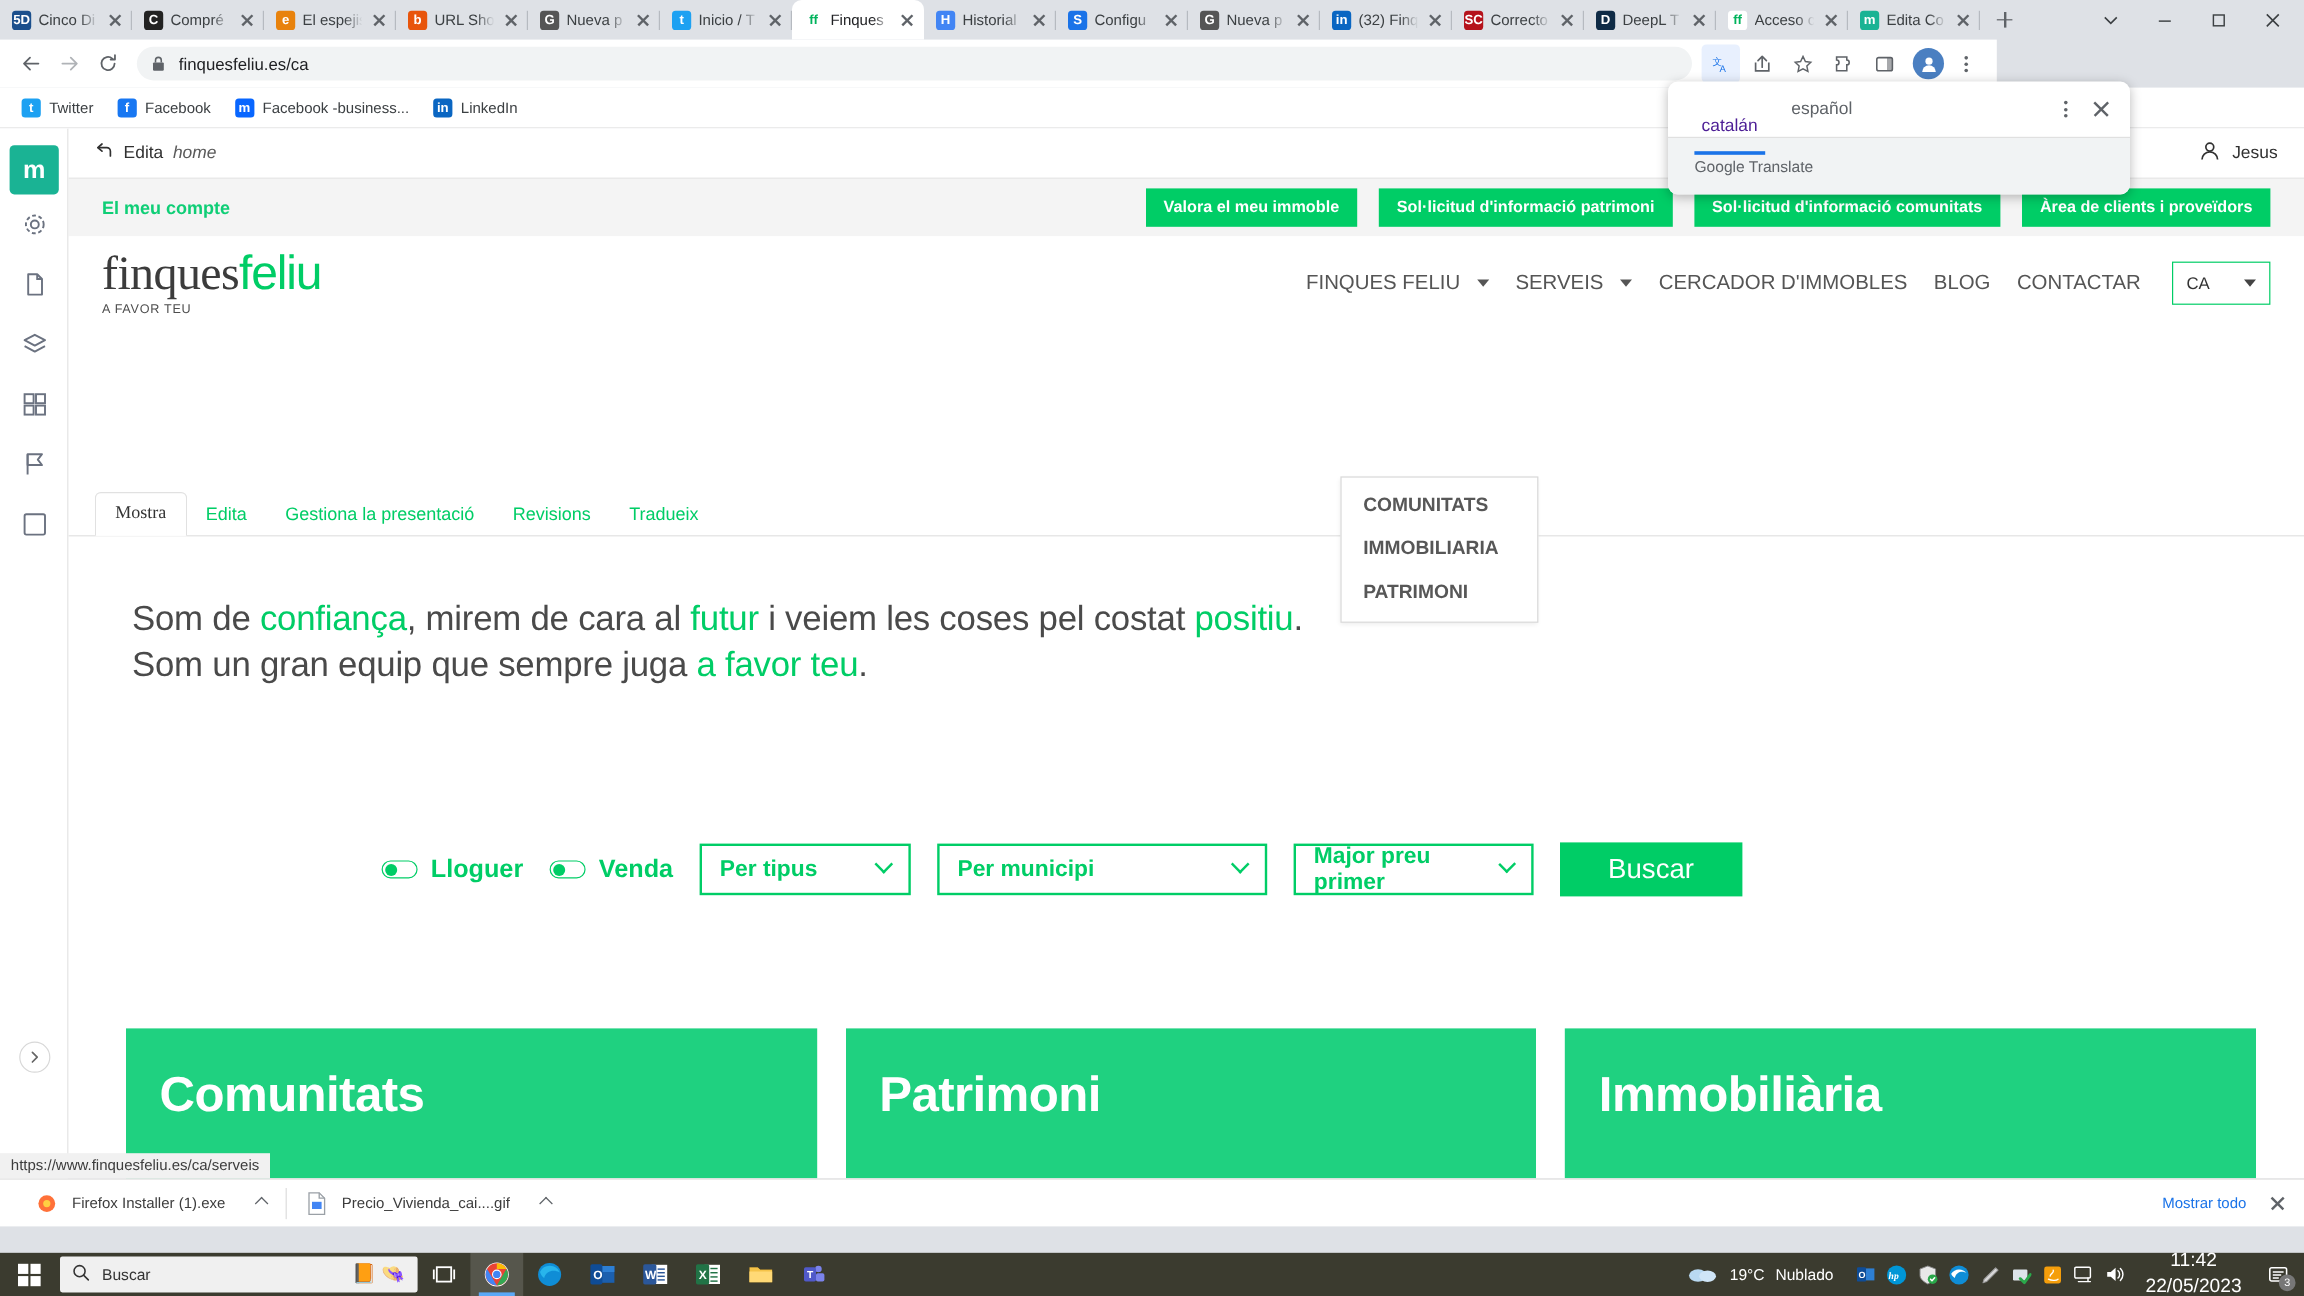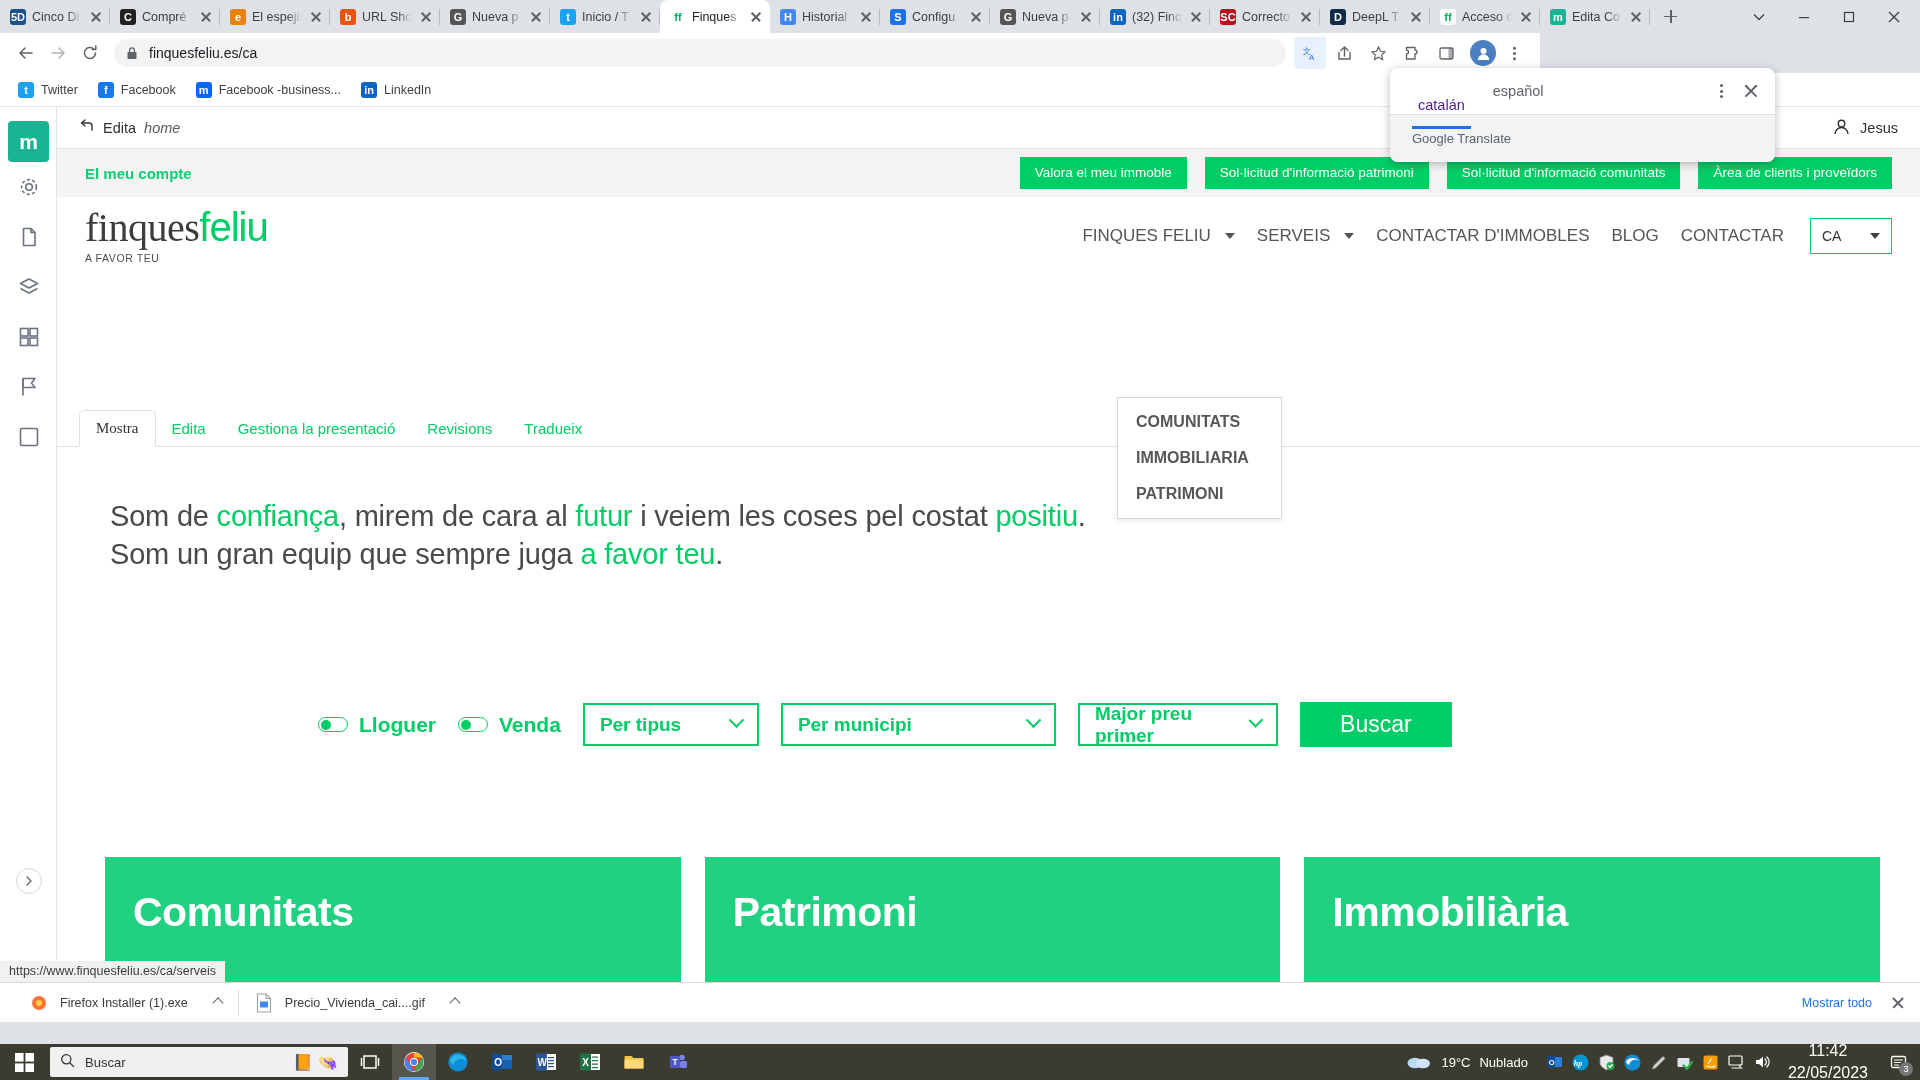--- a/index.html
+++ b/index.html
@@ -37,21 +37,21 @@
   .tab.active { background:#fff; border-radius:8px 8px 0 0; color:#202124; }
   #new-tab-btn { width:28px; height:28px; margin:0 0 3px 6px; position:relative; flex:0 0 auto; }
   #new-tab-btn::before, #new-tab-btn::after { content:""; position:absolute; background:#5f6368; }
   #new-tab-btn::before { left:8px; top:13.5px; width:13px; height:1.6px; }
   #new-tab-btn::after  { left:14px; top:7.5px; width:1.6px; height:13px; }
   #tab-right-controls { margin-left:auto; display:flex; align-items:center; height:33px; padding-right:4px; }
   .winbtn { width:45px; height:32px; display:flex; align-items:center; justify-content:center; color:#3c4043; }
   .winbtn svg { display:block; }
 
   
-  #toolbar { position:absolute; left:0; top:33px; width:1540px; height:40px; background:#fff; display:flex; align-items:center; padding:0 10px; gap:0; }
+  #toolbar { position:absolute; left:0; top:33px; width:1664px; height:40px; background:#fff; display:flex; align-items:center; padding:0 10px; gap:0; }
   .navicon { width:32px; height:32px; display:flex; align-items:center; justify-content:center; color:#5f6368; }
   #omnibox {
     flex:1 1 auto; height:28px; background:#f1f3f4; border-radius:14px; margin:0 8px;
     display:flex; align-items:center; padding:0 10px; gap:9px; font-size:14px; color:#202124;
   }
   #omnibox .lockicon { width:16px; height:16px; display:flex; align-items:center; justify-content:center; }
   #tb-right { display:flex; align-items:center; gap:2px; }
   #avatar-btn { width:26px; height:26px; border-radius:50%; background:#4a7fc1; color:#fff; display:flex; align-items:center; justify-content:center; font-size:13px; margin-left:6px; }
 
   
@@ -89,21 +89,21 @@
   
   #drupal-top { position:absolute; left:57px; top:0; right:0; height:42px; background:#fff; border-bottom:1px solid #e4e4e4; display:flex; align-items:center; padding:0 22px; z-index:20; }
   #edita-home { display:flex; align-items:center; gap:8px; font-size:14.5px; color:#313131; }
   #edita-home em { font-style:italic; color:#5a5a5a; }
   #drupal-user { margin-left:auto; display:flex; align-items:center; gap:9px; font-size:14.5px; color:#313131; }
 
   
   #site-top { position:absolute; left:57px; top:42px; right:0; height:48px; background:#f4f4f4; display:flex; align-items:center; padding:0 28px; }
   #meu-compte { color:#0fce76; font-size:15px; font-weight:bold; }
   #top-btns { margin-left:auto; display:flex; align-items:center; gap:18px; }
-  .gbtn { background:#00cd66; color:#fff; font-size:13.5px; font-weight:normal; padding:9px 15px; white-space:nowrap; line-height:1; }
+  .gbtn { background:#00cd66; color:#fff; font-size:13.5px; font-weight:bold; padding:9px 15px; white-space:nowrap; line-height:1; }
 
   
   #site-nav { position:absolute; left:57px; top:90px; right:0; height:78px; background:#fff; display:flex; align-items:center; padding:0 28px; }
   #logo-block { width:250px; }
   #logo-main { font-family:"Liberation Serif", serif; font-size:40px; line-height:.98; letter-spacing:-.5px; }
   #logo-main .dark { color:#3c3c3c; }
   #logo-main .green { color:#00cd66; font-weight:normal; font-family:"Liberation Sans", sans-serif; letter-spacing:-1px; }
   #logo-tag { font-size:10.5px; letter-spacing:.6px; color:#4d4d4d; margin-top:4px; }
   #main-menu { margin-left:auto; display:flex; align-items:center; gap:22px; }
   .menu-item { font-size:17px; color:#555; display:flex; align-items:center; gap:14px; white-space:nowrap; }
@@ -485,21 +485,21 @@
       <nav id="main-menu">
           <a class="menu-item">
             <span>FINQUES FELIU</span>
             <span class="caret"></span>
           </a>
           <a class="menu-item">
             <span>SERVEIS</span>
             <span class="caret"></span>
           </a>
           <a class="menu-item">
-            <span>CONTACTAR D'IMMOBLES</span>
+            <span>CERCADOR D'IMMOBLES</span>
           </a>
           <a class="menu-item">
             <span>BLOG</span>
           </a>
           <a class="menu-item">
             <span>CONTACTAR</span>
           </a>
         </nav>
       <div id="lang-select">
         <span>CA</span>

